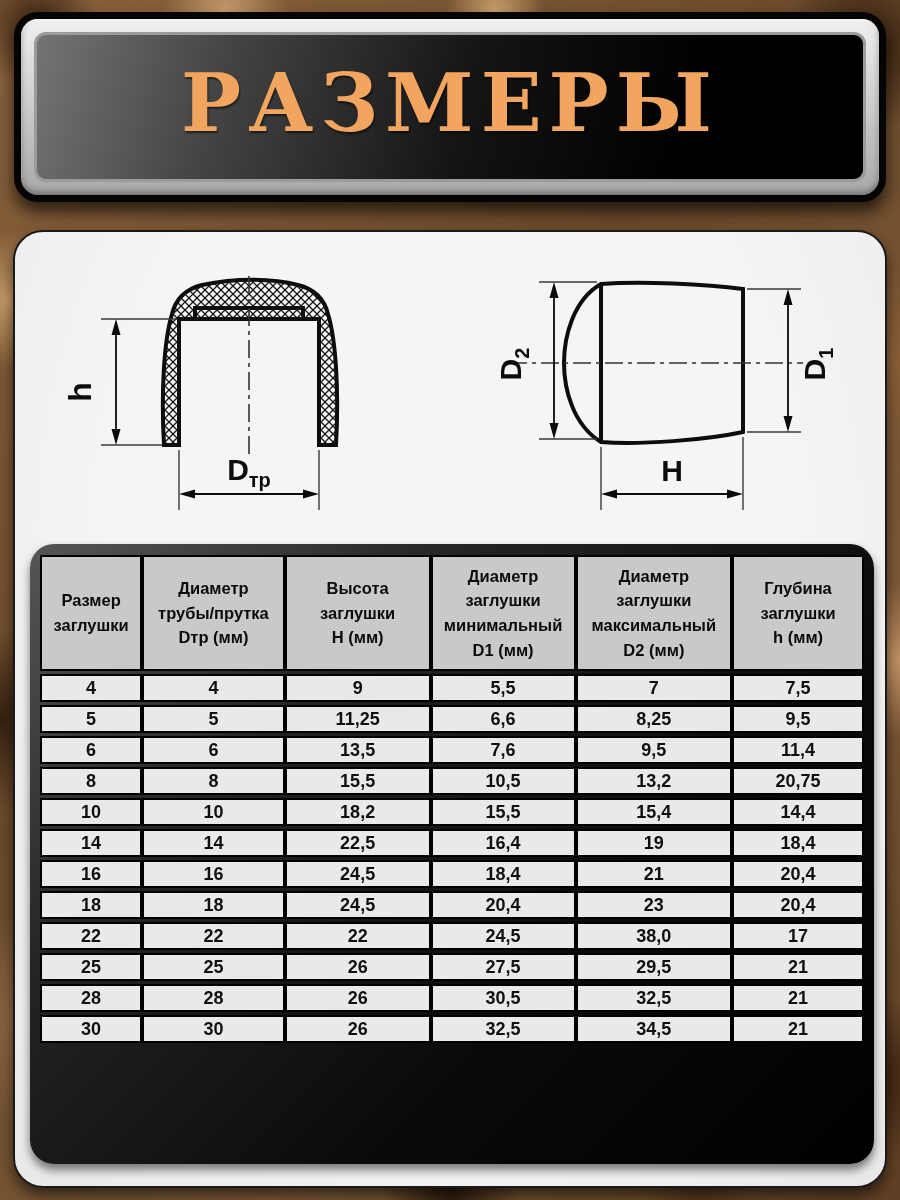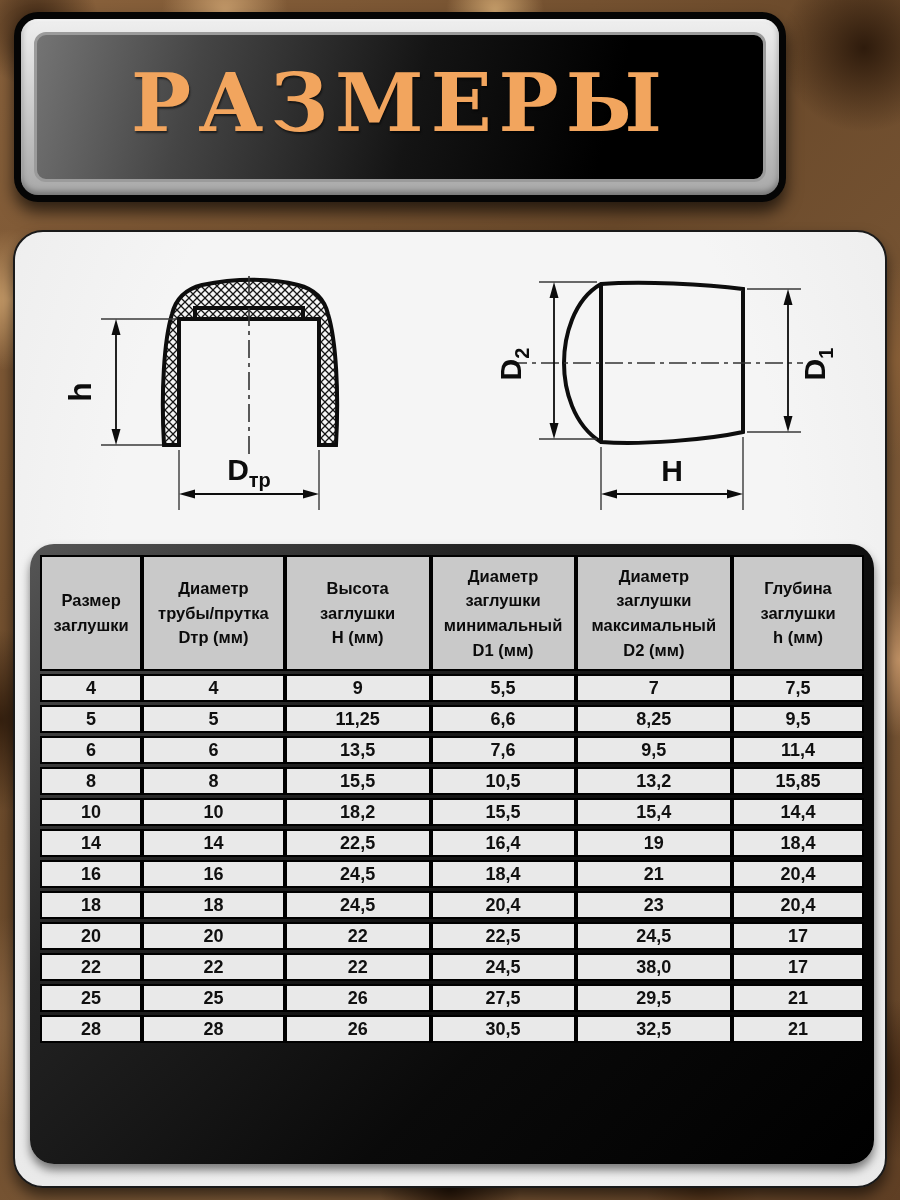--- a/index.html
+++ b/index.html
@@ -18,21 +18,21 @@
       radial-gradient(circle 150px at 3% 85%, #8d6844 0%, transparent 70%),
       radial-gradient(circle 120px at 97% 90%, #3a2210 0%, transparent 70%),
       radial-gradient(circle 100px at 50% 99%, #2c190b 0%, transparent 70%),
       radial-gradient(circle 90px at 25% 1%, #c49a6a 0%, transparent 70%),
       radial-gradient(circle 80px at 78% 99%, #55351a 0%, transparent 70%),
       linear-gradient(135deg,#8a623c,#6b4a2b 40%,#7d5a38 70%,#5f3f24);
   }
 
   
   .banner{
-    position:absolute;left:14px;top:12px;width:772px;height:190px;
+    position:absolute;left:14px;top:12px;width:872px;height:190px;
     background:#050505;border-radius:24px;padding:7px;box-sizing:border-box;
     box-shadow:0 10px 16px rgba(0,0,0,.65);
   }
   .banner-silver{
     width:100%;height:100%;box-sizing:border-box;border-radius:17px;padding:13px;
     background:linear-gradient(180deg,#efefef 0%,#cfcfcf 45%,#a8a8a8 100%);
     box-shadow:inset 0 -3px 6px rgba(0,0,0,.35), inset 0 2px 2px rgba(255,255,255,.8);
   }
   .banner-inner{
     width:100%;height:100%;box-sizing:border-box;border-radius:12px;
@@ -220,21 +220,21 @@
             <td>9,5</td>
             <td>11,4</td>
           </tr>
 
           <tr>
             <td>8</td>
             <td>8</td>
             <td>15,5</td>
             <td>10,5</td>
             <td>13,2</td>
-            <td>15,85</td>
+            <td>20,75</td>
           </tr>
 
           <tr>
             <td>10</td>
             <td>10</td>
             <td>18,2</td>
             <td>15,5</td>
             <td>15,4</td>
             <td>14,4</td>
           </tr>
@@ -260,28 +260,20 @@
 
           <tr>
             <td>18</td>
             <td>18</td>
             <td>24,5</td>
             <td>20,4</td>
             <td>23</td>
             <td>20,4</td>
           </tr>
 
-          <tr>
-            <td>20</td>
-            <td>20</td>
-            <td>22</td>
-            <td>22,5</td>
-            <td>24,5</td>
-            <td>17</td>
-          </tr>
 
           <tr>
             <td>22</td>
             <td>22</td>
             <td>22</td>
             <td>24,5</td>
             <td>38,0</td>
             <td>17</td>
           </tr>
 
@@ -296,17 +288,25 @@
 
           <tr>
             <td>28</td>
             <td>28</td>
             <td>26</td>
             <td>30,5</td>
             <td>32,5</td>
             <td>21</td>
           </tr>
 
+          <tr>
+            <td>30</td>
+            <td>30</td>
+            <td>26</td>
+            <td>32,5</td>
+            <td>34,5</td>
+            <td>21</td>
+          </tr>
 
         </tbody>
     </table>
   </div>
 </div>
 
 </body></html>

